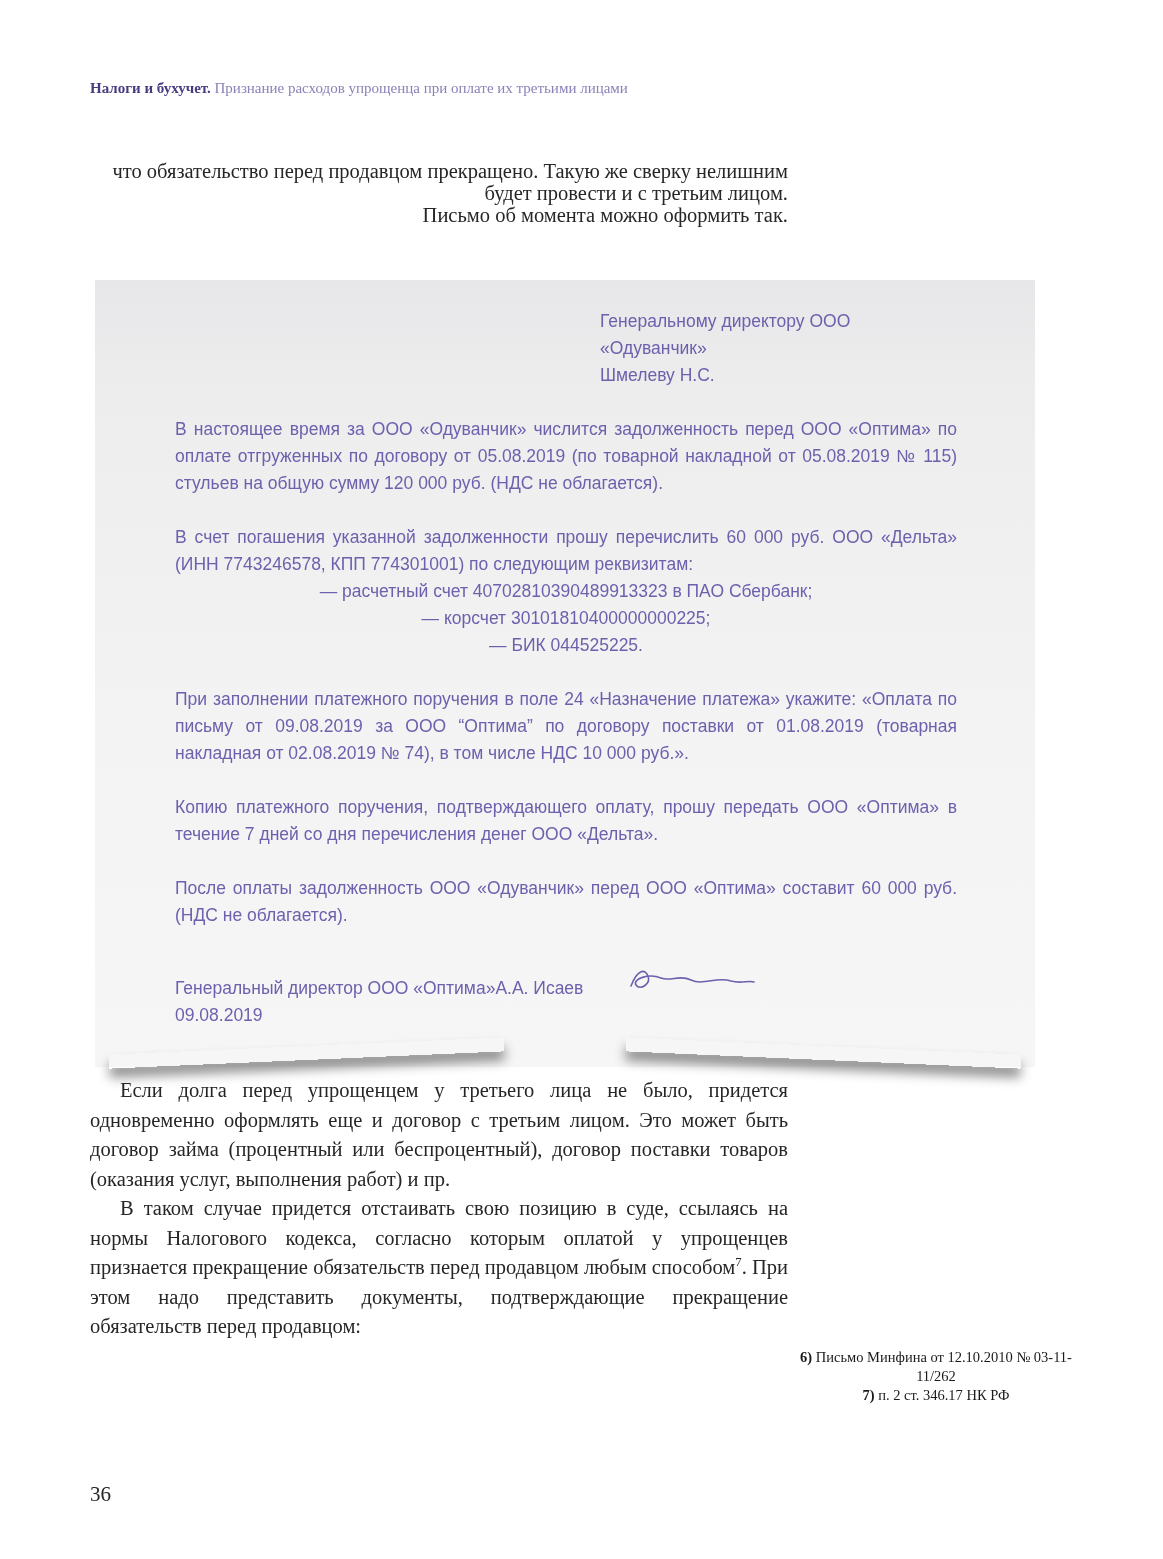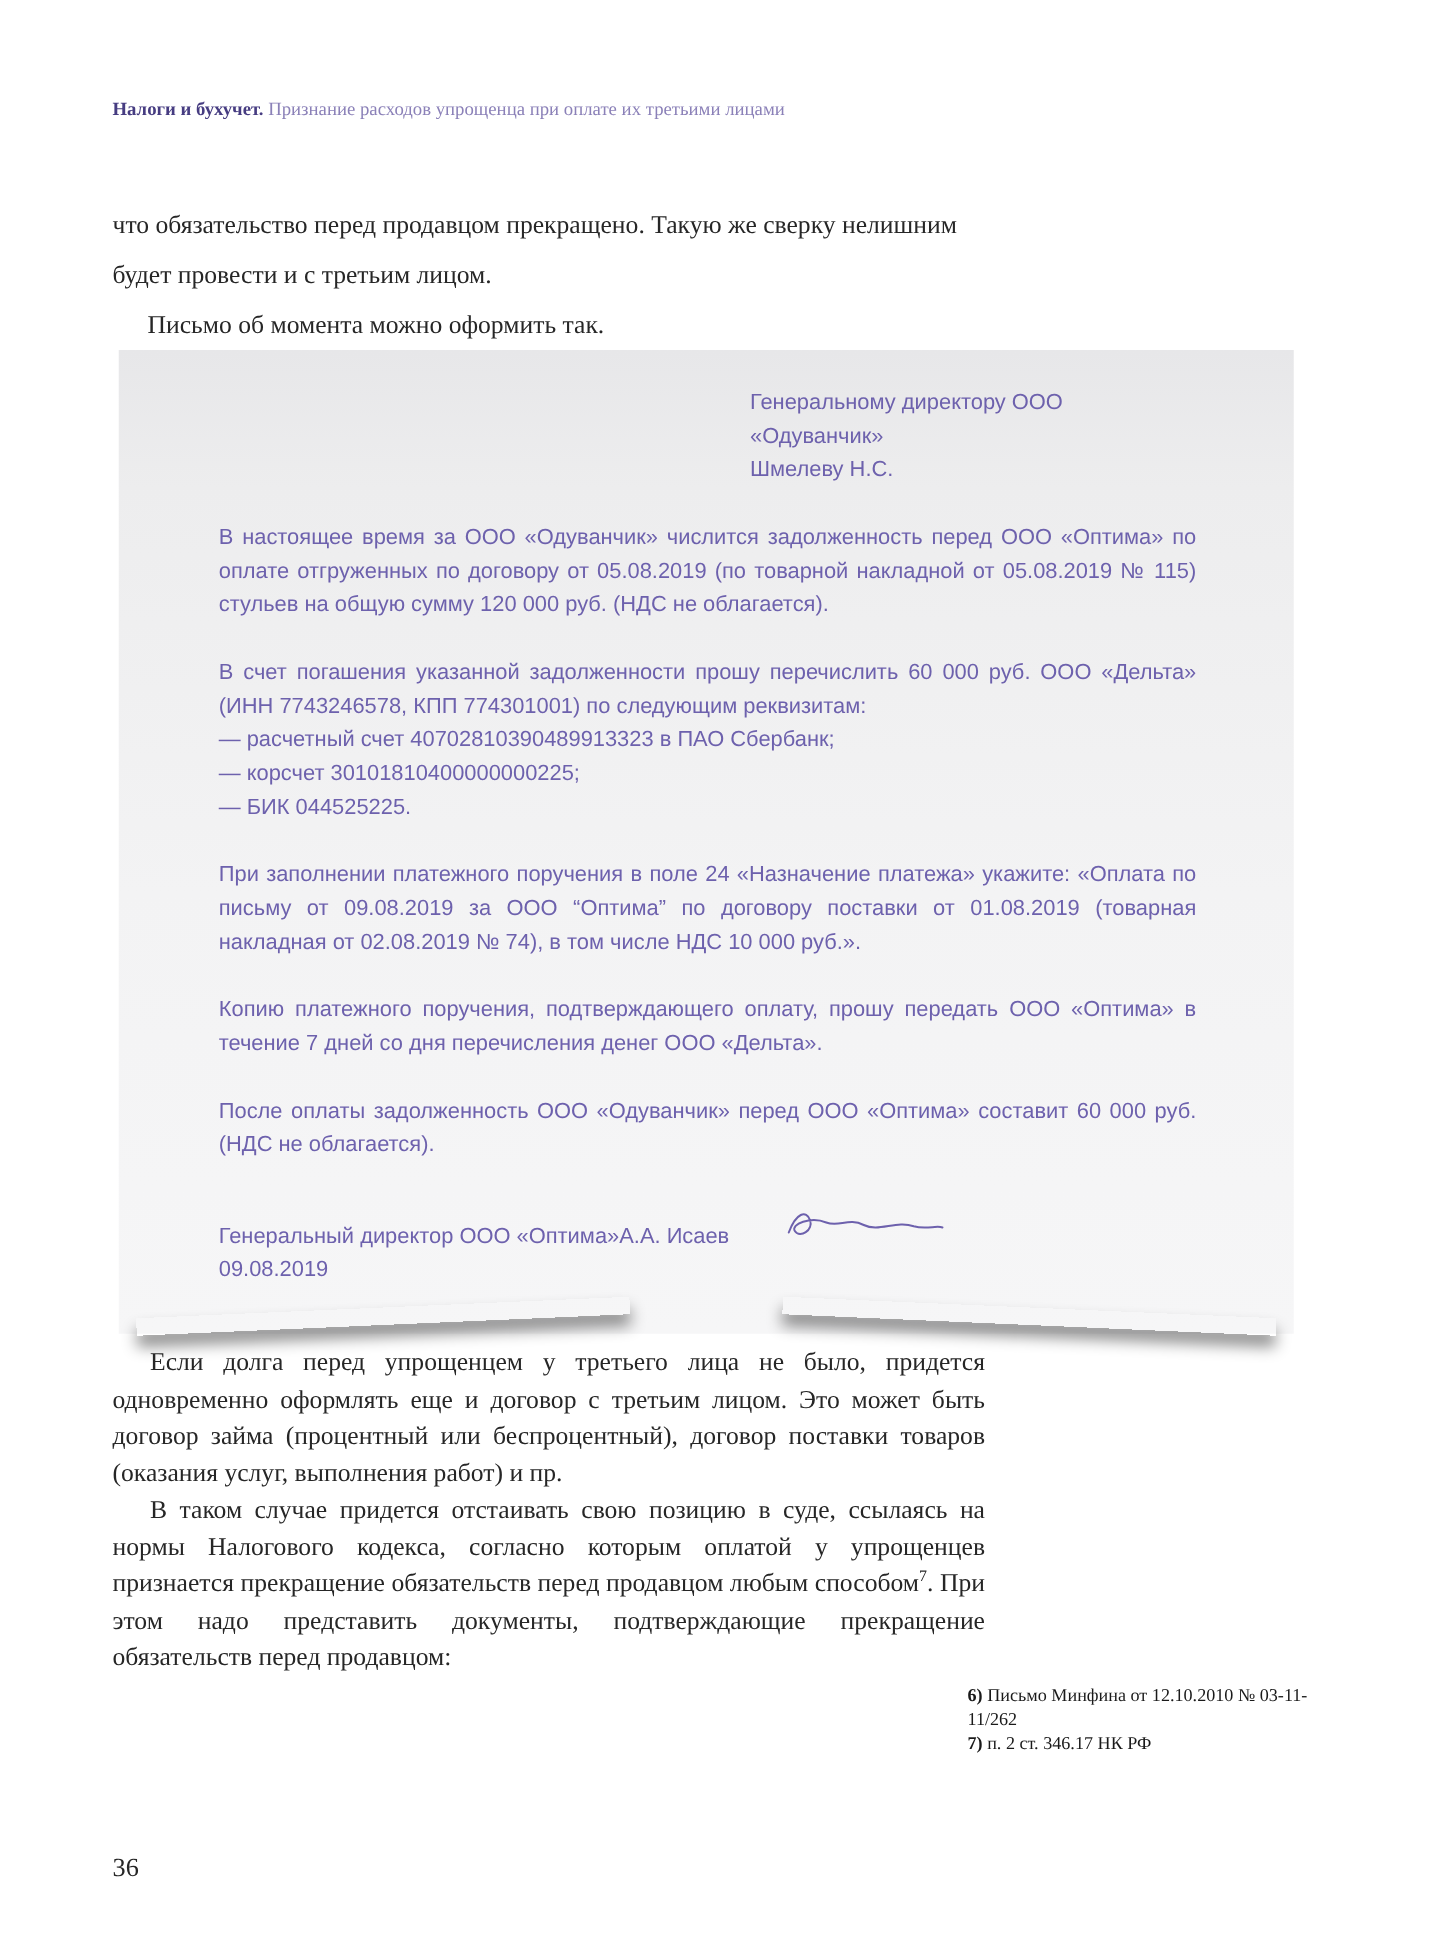--- a/index.html
+++ b/index.html
@@ -11,21 +11,21 @@
     color:#262626;
     overflow:hidden;
   }
 
   
   .header { position:absolute; left:90px; top:80px; font-size:15px; white-space:nowrap; }
   .brand { color:#463c81; font-weight:bold; }
   .subtitle { color:#8b81b8; }
 
   
-  .intro { position:absolute; left:90px; top:160px; width:698px; font-size:20.5px; line-height:40px; }
+  .intro { position:absolute; left:90px; top:160px; width:698px; font-size:20.5px; line-height:22px;text-align:right; }
   .intro p { margin:0; }
   .intro .indent { text-indent:28px; }
 
   
   .letter {
     position:absolute; left:95px; top:280px; width:940px; box-sizing:border-box;
     padding:28px 78px 38px 80px;
     background:linear-gradient(180deg,#e7e7e9 0%, #ededee 14%, #f3f3f4 55%, #f6f6f7 100%);
     font-family:"Liberation Sans", sans-serif;
     color:#6d61ad;
@@ -36,36 +36,36 @@
     content:""; position:absolute; bottom:7px; width:42%; height:14px;
     box-shadow:0 9px 12px rgba(0,0,0,0.45); z-index:-1;
   }
   .letter::before { left:14px; transform:rotate(-2.5deg); }
   .letter::after  { right:14px; transform:rotate(2.5deg); }
 
   .letter p { margin:0 0 27px; text-align:justify; }
   .addressee { margin-left:425px; margin-bottom:27px; }
   .addressee div { line-height:27px; }
   .req-list { margin:-27px 0 27px; }
-  .req-list div { line-height:27px; }
+  .req-list div { line-height:27px;text-align:center; }
 
   .signature-row {
     display:flex; justify-content:flex-start; align-items:flex-end;
     margin-top:46px; position:relative;
   }
   .signature-scribble { position:absolute; left:452px; bottom:0; }
   .signature-date { line-height:27px; }
 
   
   .body-text { position:absolute; left:90px; top:1076px; width:698px; font-size:20.5px; line-height:29.5px; }
   .body-text p { margin:0; text-indent:30px; text-align:justify; }
   .body-text sup { font-size:0.62em; line-height:0; }
 
   
-  .footnotes { position:absolute; left:774px; top:1348px; width:272px; font-size:14.5px; line-height:19px; color:#1a1a1a; }
+  .footnotes { position:absolute; left:800px; top:1348px; width:272px; font-size:14.5px; line-height:19px; color:#1a1a1a;text-align:center; }
   .footnotes .fn-marker { font-weight:bold; }
 
   .page-number { position:absolute; left:90px; top:1482px; font-size:21px; color:#262626; }
 </style>
 </head>
 <body>
 
 <div class="page">
 
   <div class="header">

